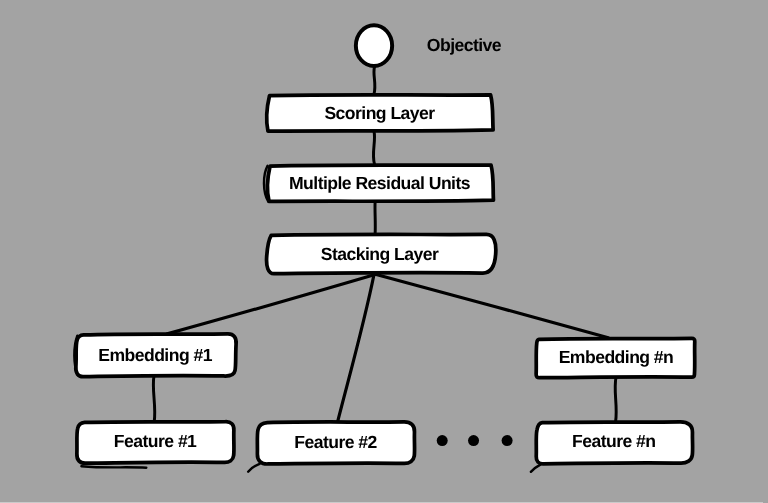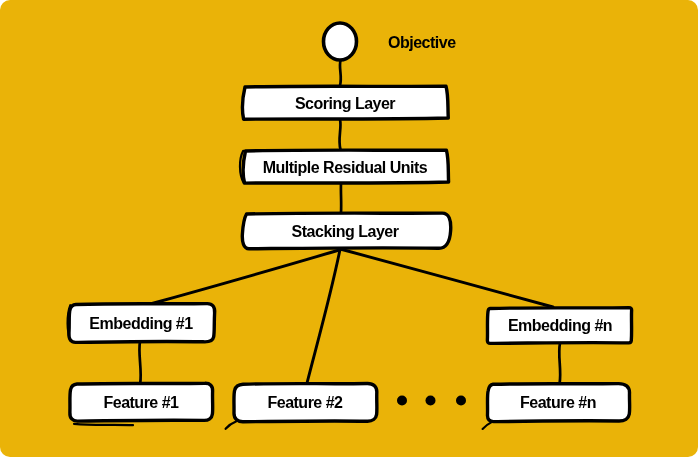--- a/index.html
+++ b/index.html
@@ -4,23 +4,22 @@
 <style>
   html, body {
     margin: 0;
     padding: 0;
     background: #ffffff;
   }
   .canvas {
     position: relative;
     width: 698px;
     height: 457px;
-    background: #eab308;
+    background: #a3a3a3;
     overflow: hidden;
-    border-radius: 10px;
   }
   svg { display: block; }
   .edge {
     fill: none;
     stroke: #000000;
     stroke-width: 2.7;
     stroke-linecap: round;
   }
   .fan {
     stroke-width: 2.9;

